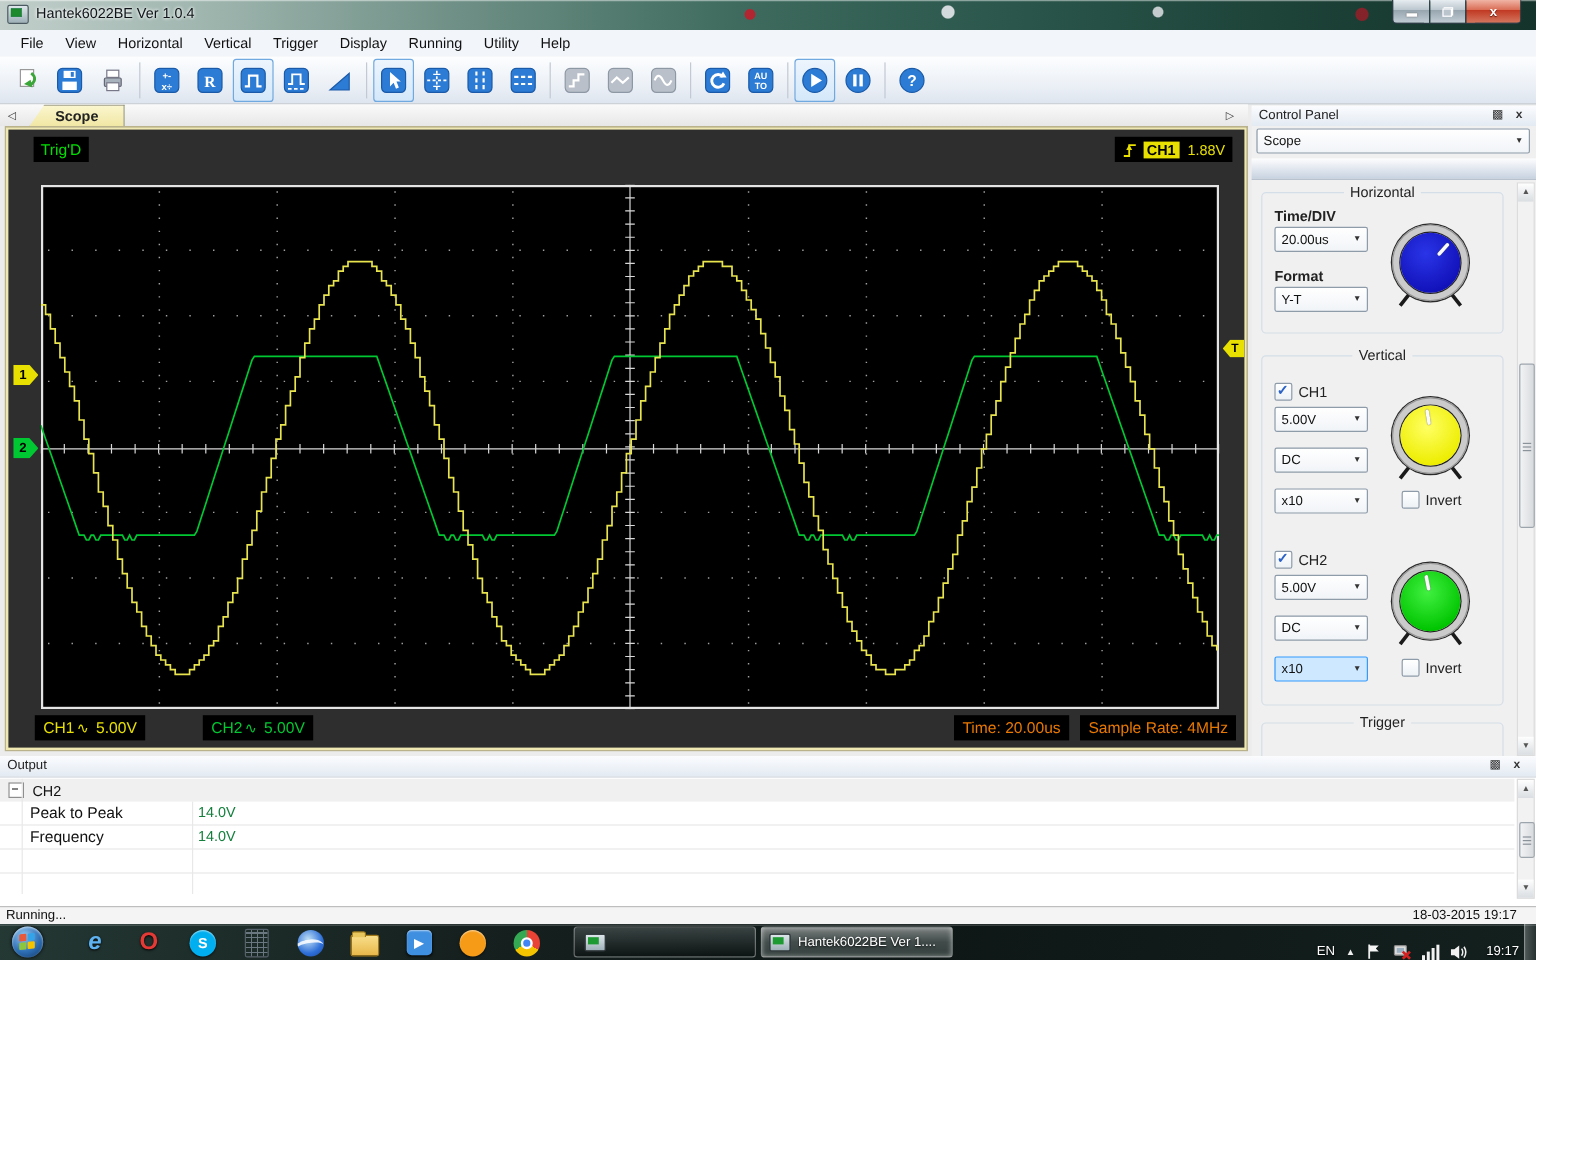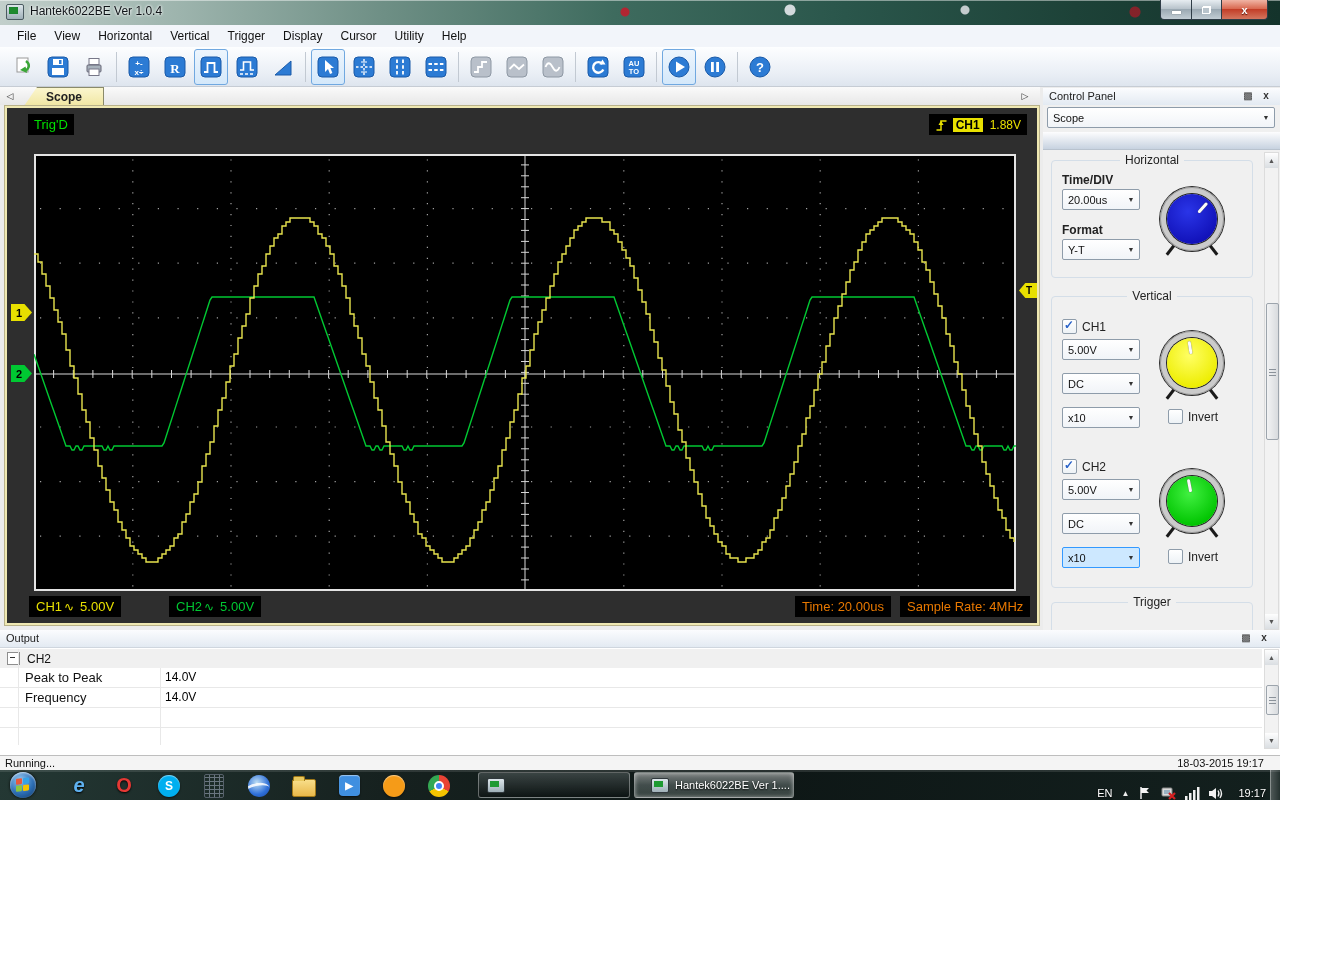--- a/index.html
+++ b/index.html
@@ -100,21 +100,21 @@
   
   #output-panel{position:absolute;left:0;top:630px;width:1280px;height:125px;background:#FFF;}
   #out-header{position:absolute;left:0;top:0;width:100%;height:18px;background:linear-gradient(#FBFCFE,#E3EAF2);border-bottom:1px solid #CFD6DE;font-size:11px;color:#222;padding:2px 0 0 6px;box-sizing:border-box;}
   #out-group-row{position:absolute;left:0;top:19px;width:1262px;height:19px;background:#F0F0F0;display:flex;align-items:center;}
   #out-expander{width:11px;height:11px;border:1px solid #8E8E8E;background:#FFF;margin-left:7px;position:relative;}
   #out-expander::after{content:"";position:absolute;left:2px;top:4px;width:5px;height:1px;background:#333;}
   #out-group-label{font-size:12px;color:#111;margin-left:7px;}
   #output-rows{position:absolute;left:0;top:38px;width:1262px;}
   .out-row{height:19px;border-bottom:1px solid #E8E8E8;position:relative;}
   .out-row .k{position:absolute;left:25px;top:2px;font-size:13px;color:#111;}
-  .out-row .v{position:absolute;left:165px;top:2px;font-size:12px;color:#000000;}
+  .out-row .v{position:absolute;left:165px;top:2px;font-size:12px;color:#15803d;}
   #out-colline{position:absolute;left:160px;top:38px;width:1px;height:77px;background:#E8E8E8;}
   #out-rail{position:absolute;left:18px;top:19px;width:1px;height:96px;background:#E8E8E8;}
   
   #statusbar{position:absolute;left:0;top:755px;width:1280px;height:15px;background:#F4F4F4;border-top:1px solid #BEBEBE;font-size:11px;color:#111;}
   #status-left{position:absolute;left:5px;top:1px;}
   #status-right{position:absolute;right:16px;top:1px;}
   
   #taskbar{position:absolute;left:0;top:770px;width:1280px;height:30px;
     background:linear-gradient(180deg,#45585400 0,rgba(255,255,255,.22) 1px,transparent 2px),
                linear-gradient(100deg,#243834,#16211F 30%,#0E1716 60%,#13201E);
@@ -132,21 +132,21 @@
   .tk-calc{width:18px;height:22px;background:linear-gradient(#E8ECF0,#9AA6B0);border-radius:2px;border:1px solid #56606A;
     background-image:repeating-linear-gradient(0deg,transparent 0 3px,#6A7680 3px 4px),repeating-linear-gradient(90deg,transparent 0 4px,#6A7680 4px 5px);}
   .tk-earth{width:22px;height:22px;border-radius:50%;background:radial-gradient(circle at 40% 35%,#BFE0F5,#2E6FD8 60%,#1A4AA0);position:relative;overflow:hidden;}
   .tk-earth::after{content:"";position:absolute;left:-4px;top:8px;width:26px;height:12px;border-top:3px solid rgba(255,255,255,.85);border-radius:50%;transform:rotate(-12deg);}
   .tk-folder{position:relative;width:22px;height:16px;background:linear-gradient(#F8DE8A,#E8B84A);border:1px solid #A07818;border-radius:2px;margin-top:4px;}
   .tk-folder::before{content:"";position:absolute;left:0;top:-4px;width:10px;height:4px;background:#E8C85E;border:1px solid #A07818;border-bottom:none;border-radius:2px 2px 0 0;}
   .tk-chrome{width:22px;height:22px;border-radius:50%;background:conic-gradient(#E84335 0 120deg,#F5C400 120deg 240deg,#34A853 240deg 360deg);position:relative;}
   .tk-chrome::after{content:"";position:absolute;left:6px;top:6px;width:10px;height:10px;border-radius:50%;background:#4285F4;border:2px solid #FFF;box-sizing:border-box;}
   .task-button{position:absolute;top:2px;height:26px;border-radius:3px;border:1px solid rgba(255,255,255,.35);box-sizing:border-box;}
   #task-bg-window{left:478px;width:152px;background:linear-gradient(rgba(90,100,100,.55),rgba(10,15,15,.6));display:flex;align-items:center;padding-left:8px;}
-  #task-hantek{left:634px;width:160px;background:linear-gradient(rgba(255,255,255,.45),rgba(160,175,172,.35) 50%,rgba(110,125,120,.4));display:flex;align-items:center;padding-left:16px;box-shadow:inset 0 0 4px rgba(255,255,255,.5);}
+  #task-hantek{left:634px;width:160px;background:linear-gradient(rgba(255,255,255,.45),rgba(160,175,172,.35) 50%,rgba(110,125,120,.4));display:flex;align-items:center;padding-left:6px;box-shadow:inset 0 0 4px rgba(255,255,255,.5);}
   .task-mini-icon{width:16px;height:13px;background:linear-gradient(#DDE6EA,#9FB0B8);border:1px solid #30383C;border-radius:2px;position:relative;flex:none;}
   .task-mini-icon::after{content:"";position:absolute;left:2px;top:2px;width:9px;height:6px;background:#1E9A32;}
   #task-hantek-label{font-size:11px;color:#FFF;margin-left:6px;text-shadow:0 1px 2px #000;white-space:nowrap;overflow:hidden;}
   #tray{position:absolute;right:14px;top:0;height:46px;display:flex;align-items:center;gap:9px;color:#FFF;}
   #tray-lang{font-size:11px;color:#FFF;text-shadow:0 1px 2px #000;}
   #tray-arrow{font-size:8px;color:#EEE;}
   .tray-svg{display:block;}
   #tray-time{font-size:11px;color:#FFF;text-shadow:0 1px 2px #000;margin-left:4px;}
   #show-desktop{position:absolute;right:0;top:0;width:9px;height:30px;background:linear-gradient(90deg,rgba(255,255,255,.25),rgba(255,255,255,.08));border-left:1px solid rgba(255,255,255,.45);}
 </style>
@@ -171,21 +171,21 @@
     </div>
   </div>
 
   <div id="menubar">
       <span class="menu-item">File</span>
       <span class="menu-item">View</span>
       <span class="menu-item">Horizontal</span>
       <span class="menu-item">Vertical</span>
       <span class="menu-item">Trigger</span>
       <span class="menu-item">Display</span>
-      <span class="menu-item">Cursor</span>
+      <span class="menu-item">Running</span>
       <span class="menu-item">Utility</span>
       <span class="menu-item">Help</span>
     </div>
 
   <div id="toolbar">
       <div class="tbtn">
         <svg width="22" height="22" viewBox="0 0 22 22">
           <rect x="6" y="2" width="11" height="14" fill="#FFF" stroke="#999"></rect>
           <path d="M15 5 C19 8 19 12 14 15" stroke="#3AA637" stroke-width="2.4" fill="none"></path>
           <polygon points="9,14 16,17 14.5,10.5" fill="#3AA637"></polygon>

